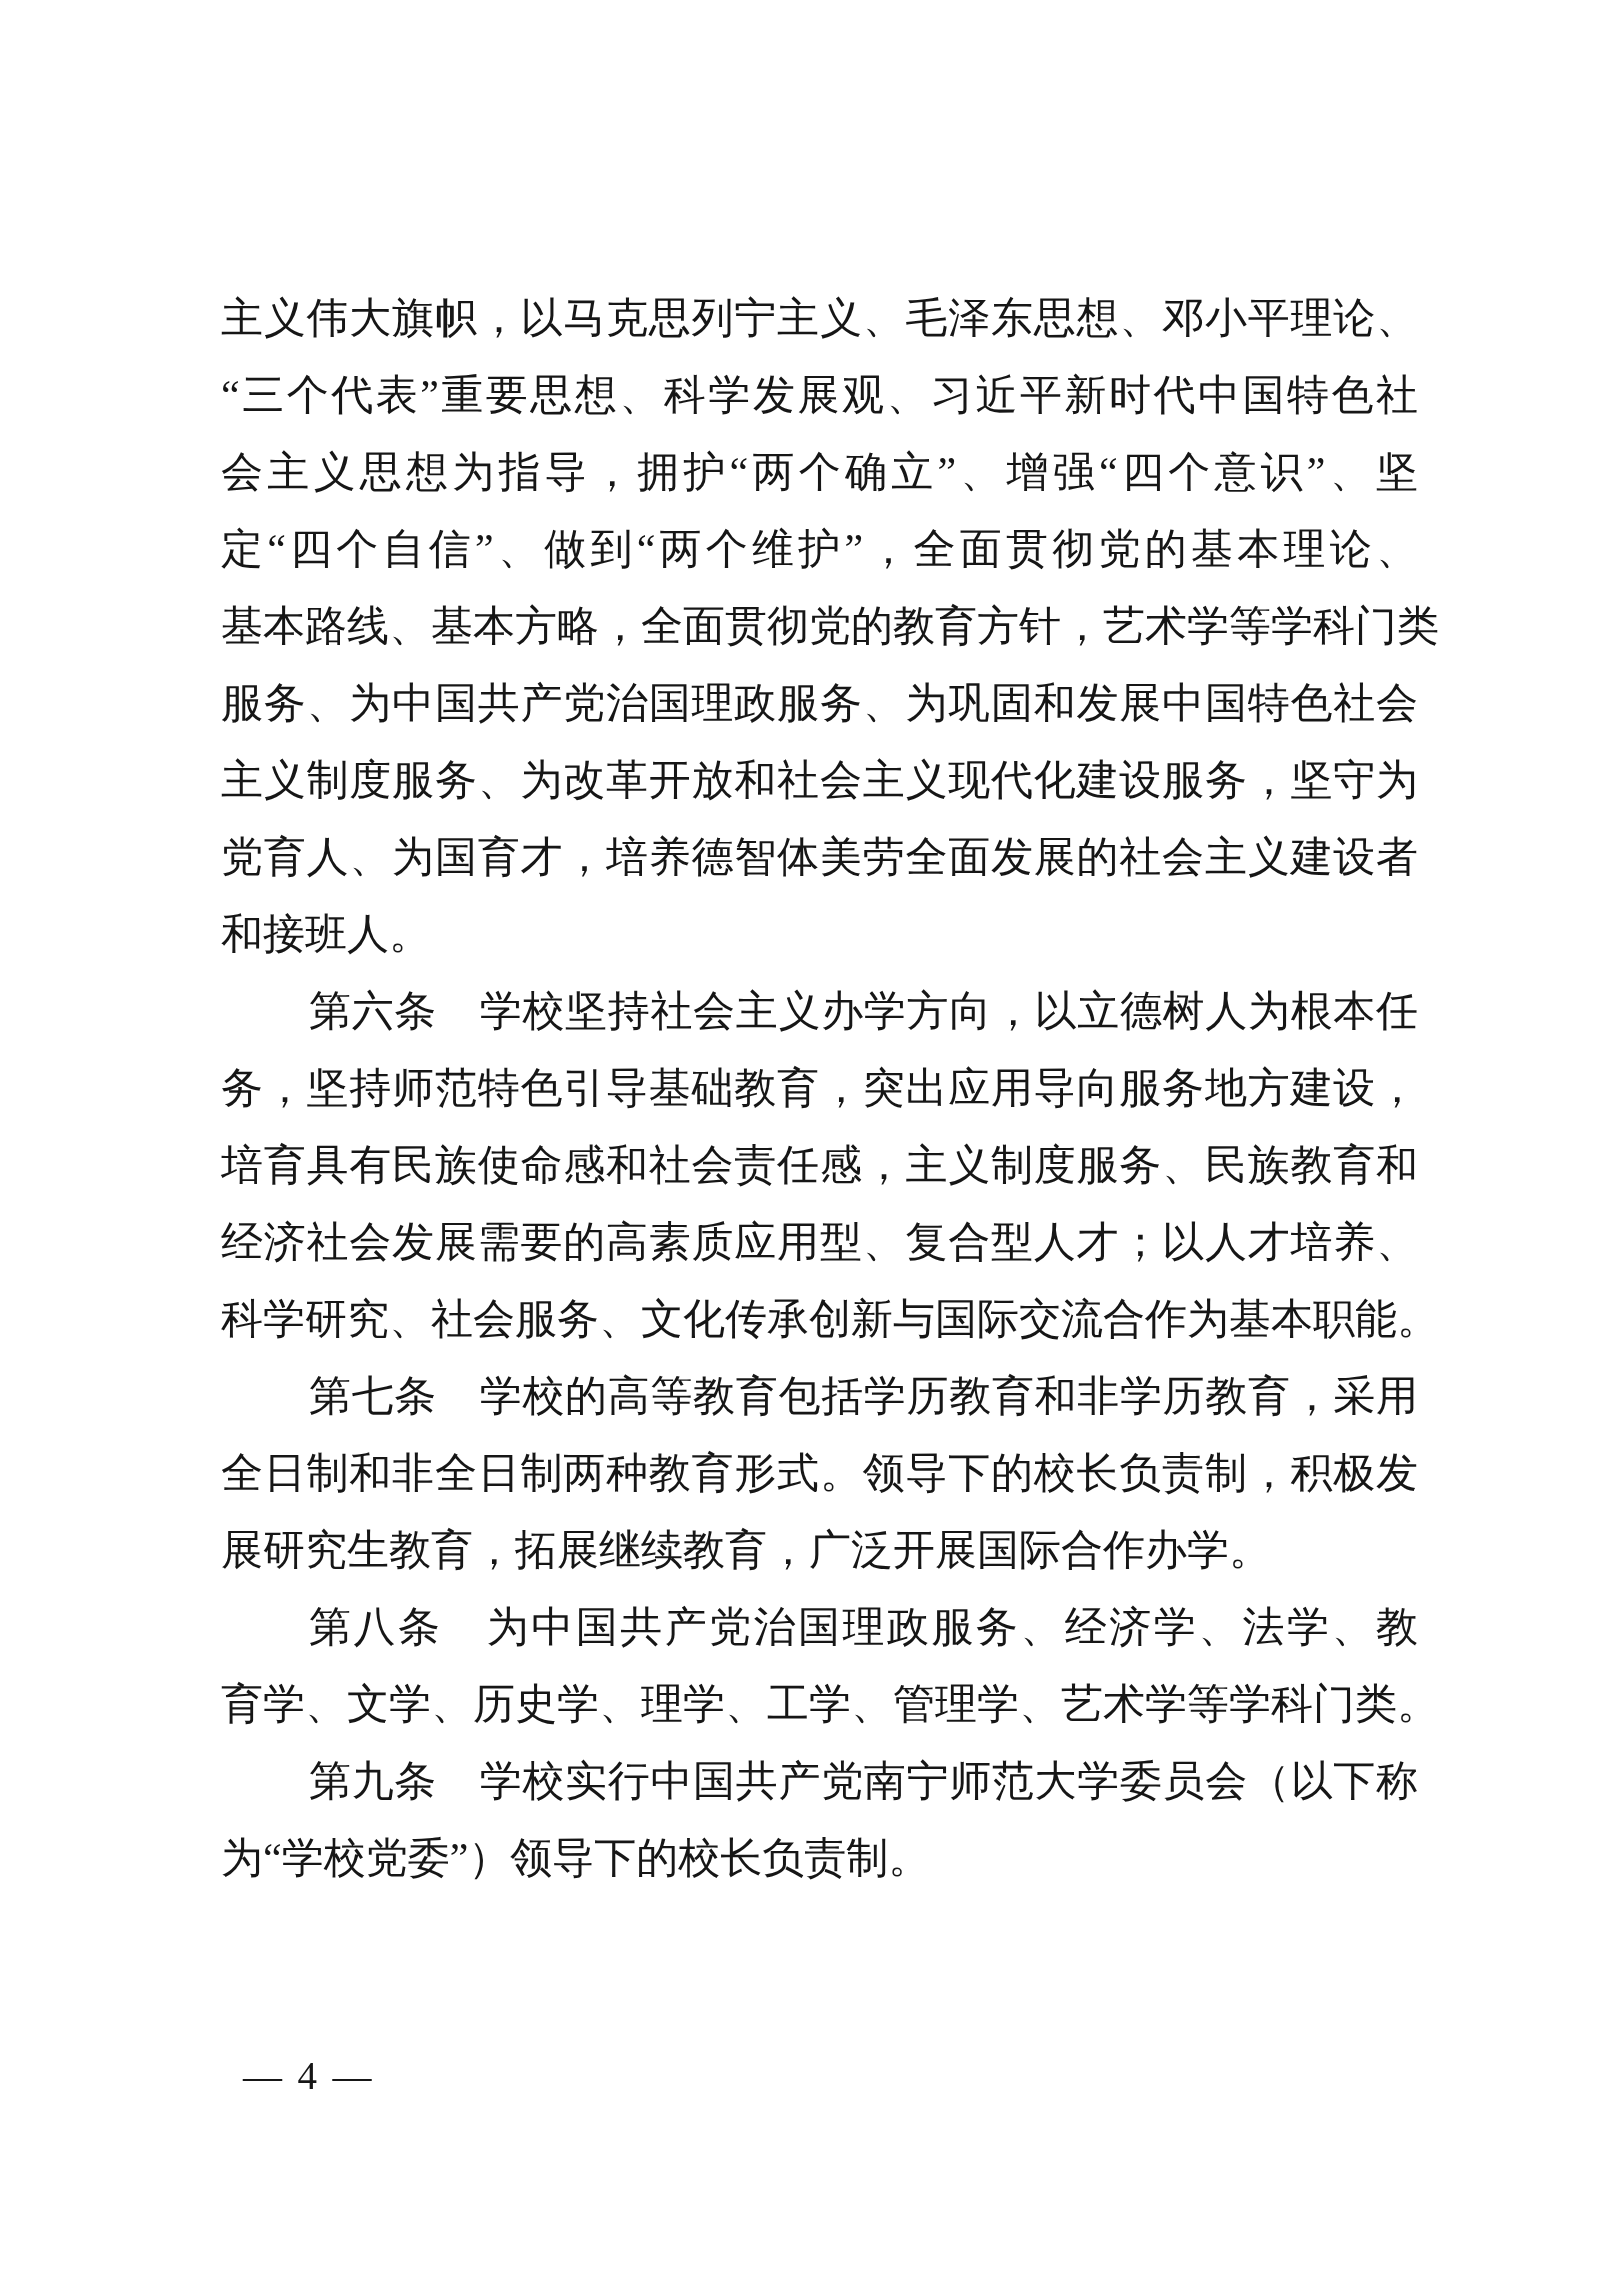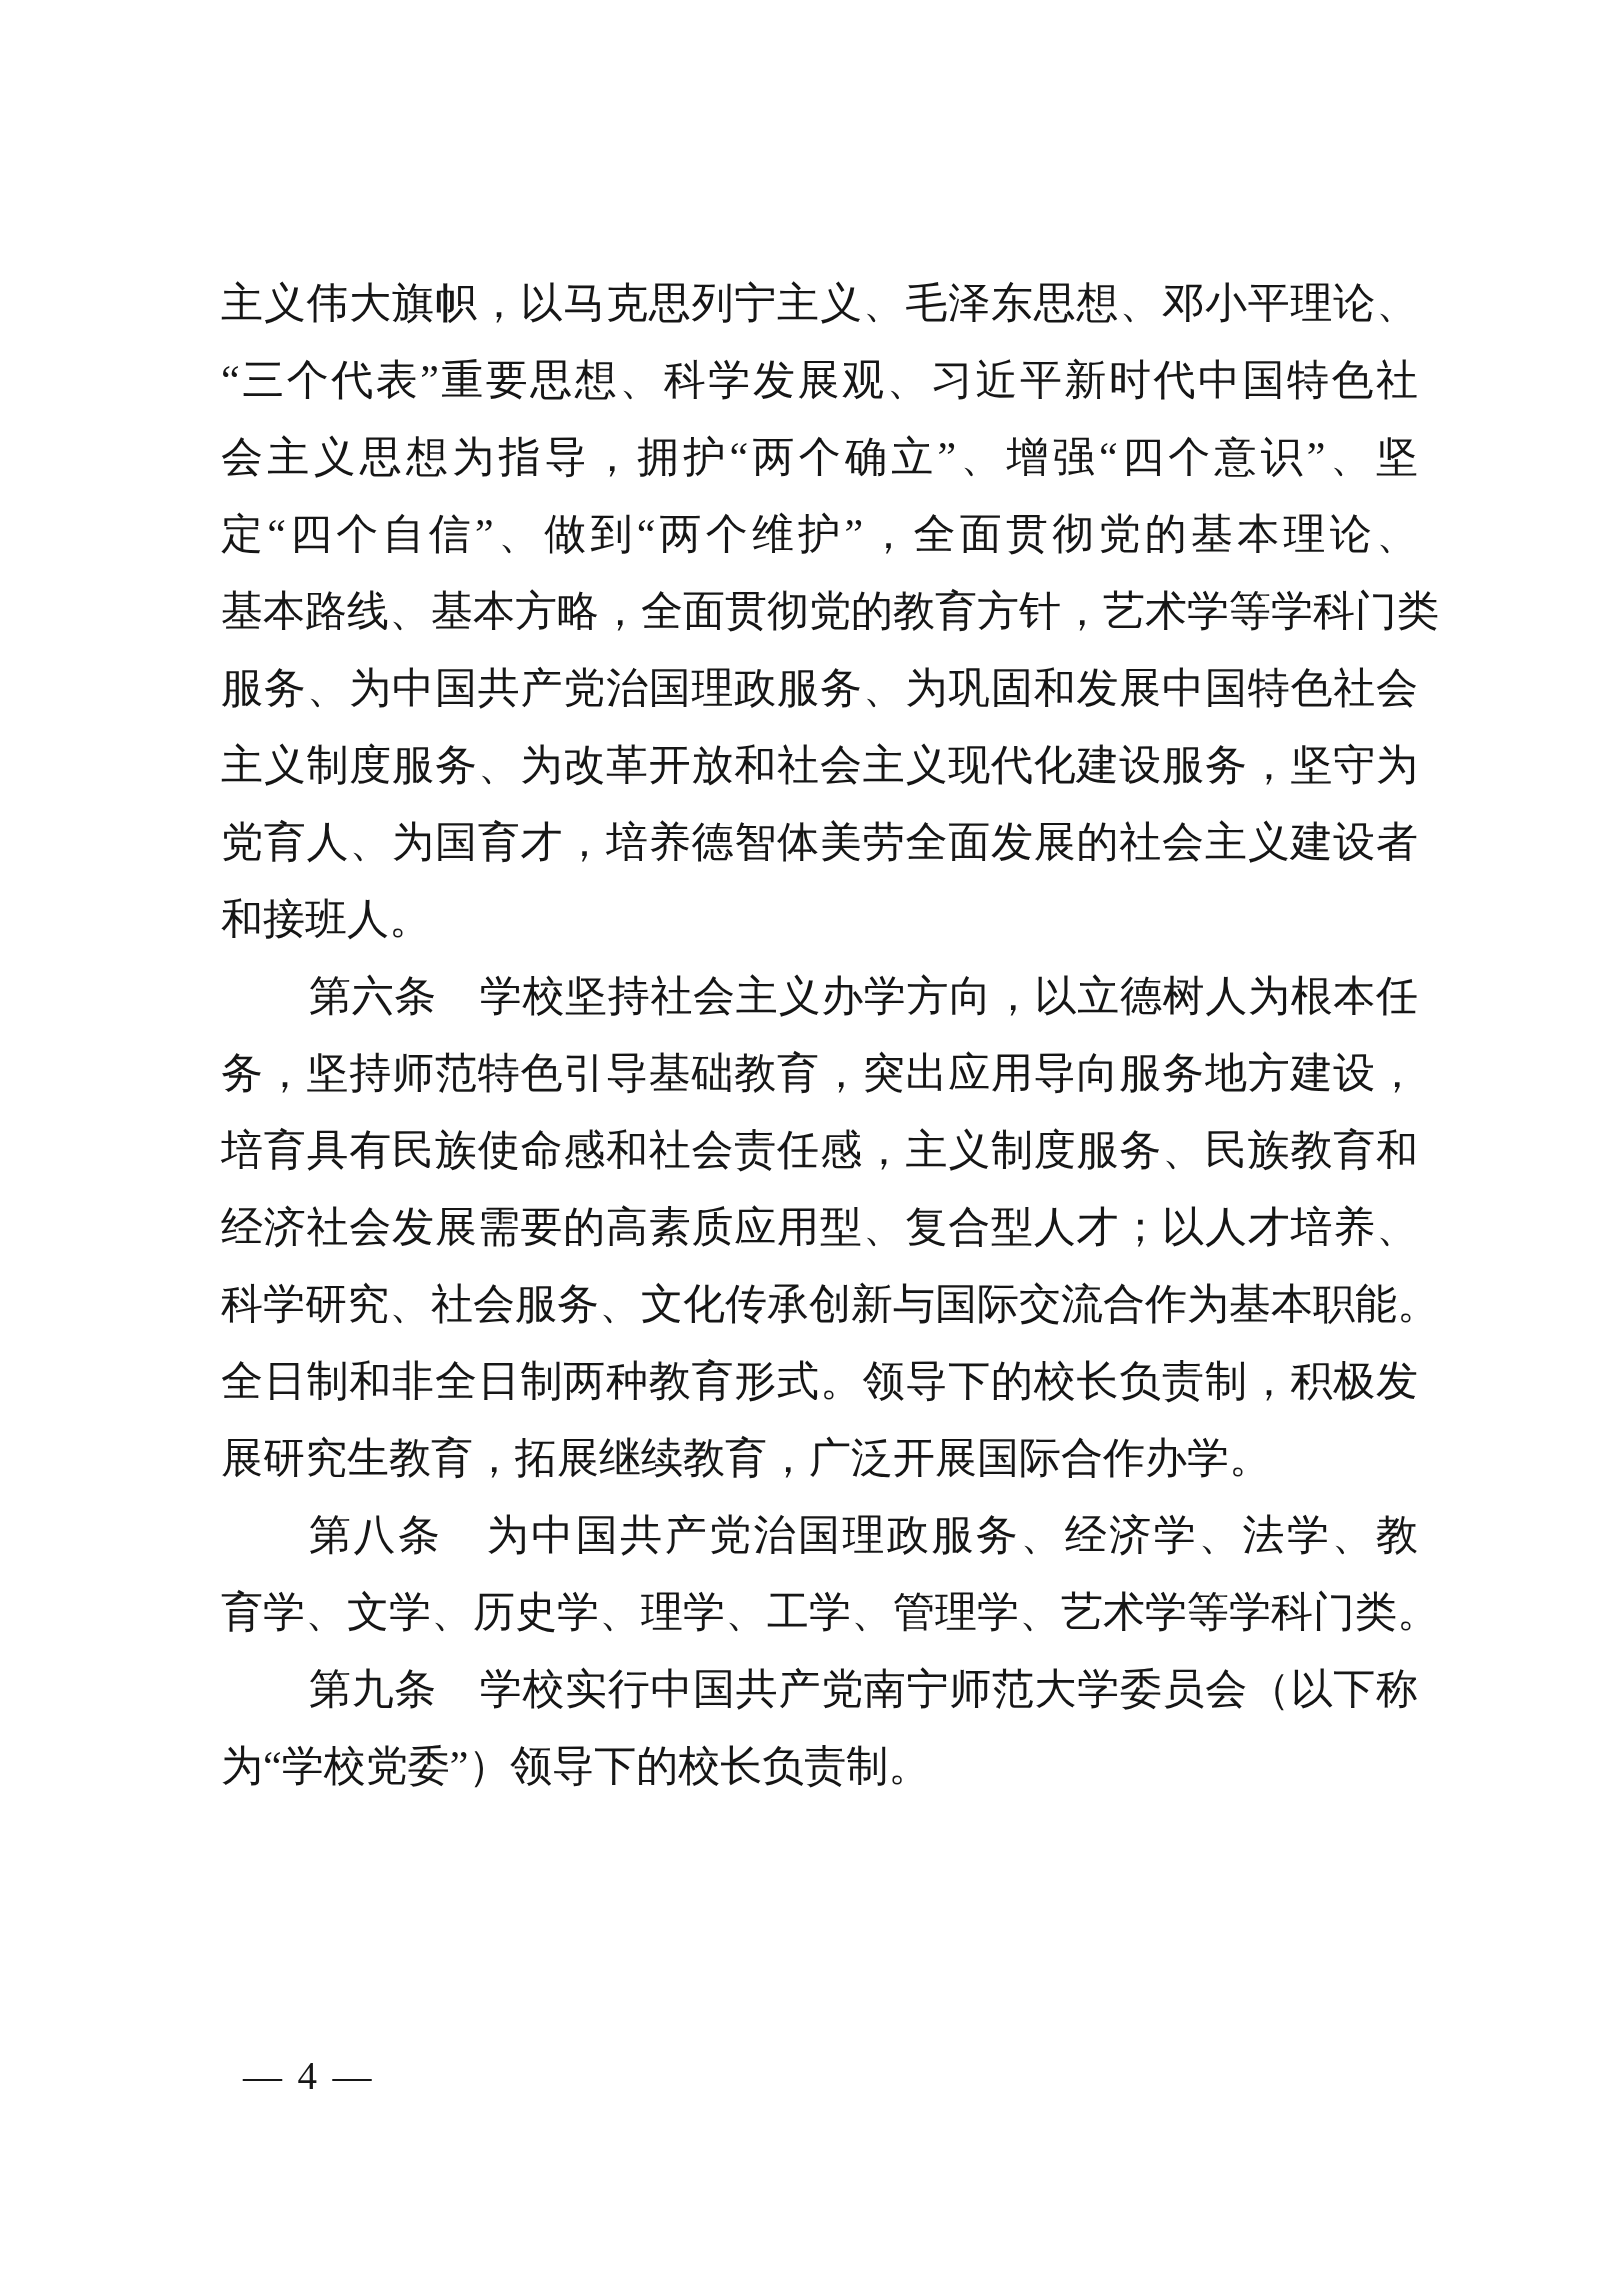--- a/index.html
+++ b/index.html
@@ -16,21 +16,21 @@
     overflow: hidden;
   }
   .page {
     position: absolute;
     inset: 0;
     background: #ffffff;
   }
   .text-block {
     position: absolute;
     left: 221px;
-    top: 265px;
+    top: 280px;
     width: 1197px;
   }
   .line {
     display: block;
     height: 77px;
     line-height: 77px;
     font-size: 42px;
     letter-spacing: 0;
     text-align: justify;
     text-align-last: justify;
@@ -66,20 +66,21 @@
     <div class="line fill">基本路线、基本方略，全面贯彻党的教育方针，艺术学等学科门类</div>
     <div class="line fill">服务、为中国共产党治国理政服务、为巩固和发展中国特色社会</div>
     <div class="line fill">主义制度服务、为改革开放和社会主义现代化建设服务，坚守为</div>
     <div class="line fill">党育人、为国育才，培养德智体美劳全面发展的社会主义建设者</div>
     <div class="line end">和接班人。</div>
     <div class="line fill indent">第六条　学校坚持社会主义办学方向，以立德树人为根本任</div>
     <div class="line fill">务，坚持师范特色引导基础教育，突出应用导向服务地方建设，</div>
     <div class="line fill">培育具有民族使命感和社会责任感，主义制度服务、民族教育和</div>
     <div class="line fill">经济社会发展需要的高素质应用型、复合型人才；以人才培养、</div>
     <div class="line fill">科学研究、社会服务、文化传承创新与国际交流合作为基本职能。</div>
+    <div class="line fill indent">第七条　学校的高等教育包括学历教育和非学历教育，采用</div>
     <div class="line fill">全日制和非全日制两种教育形式。领导下的校长负责制，积极发</div>
     <div class="line end">展研究生教育，拓展继续教育，广泛开展国际合作办学。</div>
     <div class="line fill indent">第八条　为中国共产党治国理政服务、经济学、法学、教</div>
     <div class="line fill">育学、文学、历史学、理学、工学、管理学、艺术学等学科门类。</div>
     <div class="line fill indent">第九条　学校实行中国共产党南宁师范大学委员会（以下称</div>
     <div class="line end">为“学校党委”）领导下的校长负责制。</div>
   </main>
 
   <div class="page-number">— 4 —</div>
 

